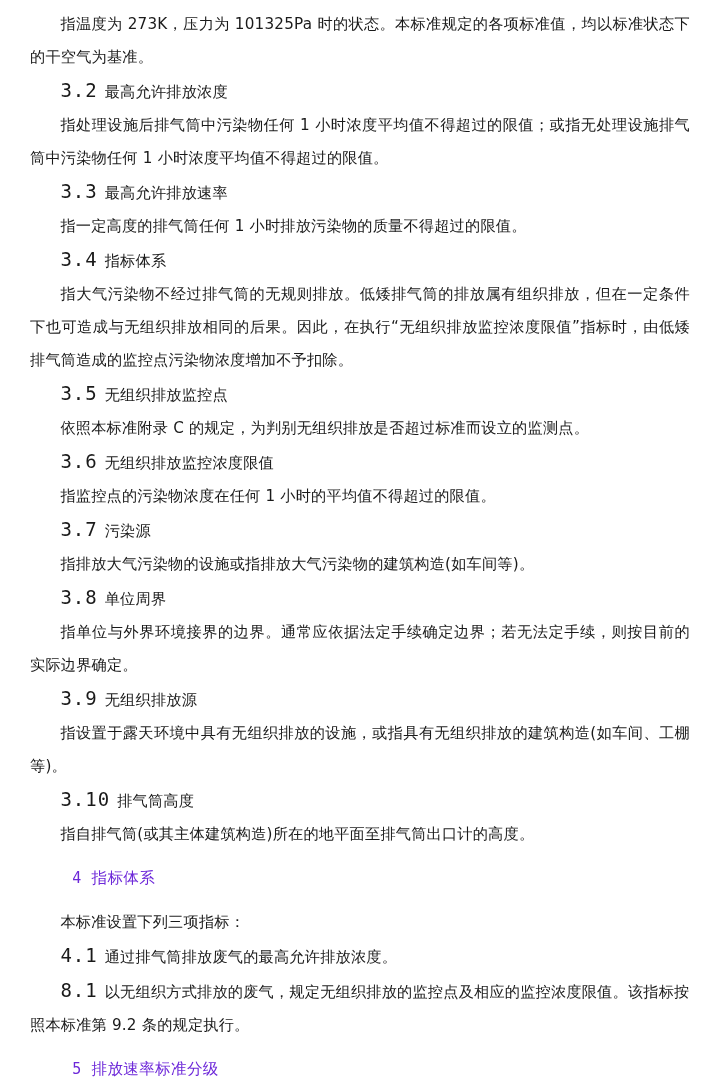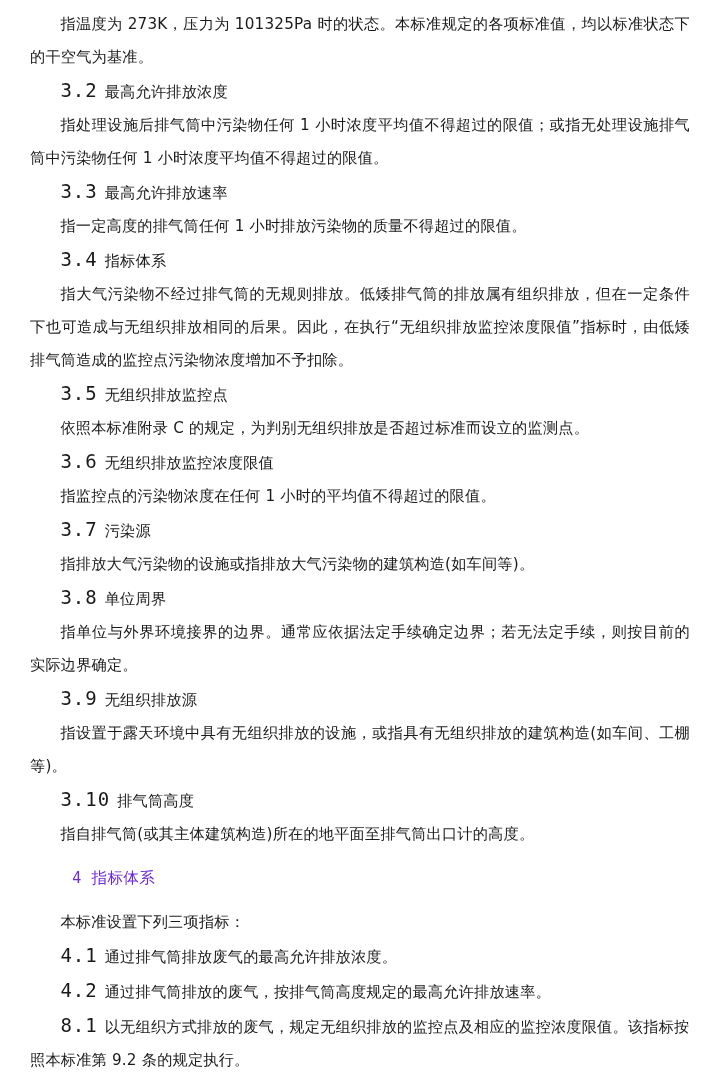--- a/index.html
+++ b/index.html
@@ -96,20 +96,19 @@
   <p class="para">指设置于露天环境中具有无组织排放的设施，或指具有无组织排放的建筑构造(如车间、工棚等)。</p>
 
   <p class="clause"><span class="num">3.10</span><span class="ttl">排气筒高度</span></p>
   <p class="para">指自排气筒(或其主体建筑构造)所在的地平面至排气筒出口计的高度。</p>
 
   <p class="sec-head"><span class="snum">4</span><span class="stitle">指标体系</span></p>
   <p class="para">本标准设置下列三项指标：</p>
 
   <p class="clause"><span class="num">4.1</span><span class="ttl">通过排气筒排放废气的最高允许排放浓度。</span></p>
 
-  <p class="clause"><span class="num">4.2</span><span class="ttl">通过排气筒排放的废气，按排气筒高度规定的最高允许排放速率。</span></p>
 
 
   <p class="clause"><span class="num">8.1</span><span class="ttl">以无组织方式排放的废气，规定无组织排放的监控点及相应的监控浓度限值。该指标按照本标准第 9.2 条的规定执行。</span></p>
 
   <p class="sec-head"><span class="snum">5</span><span class="stitle">排放速率标准分级</span></p>
 
 </div>
 
 </body></html>

